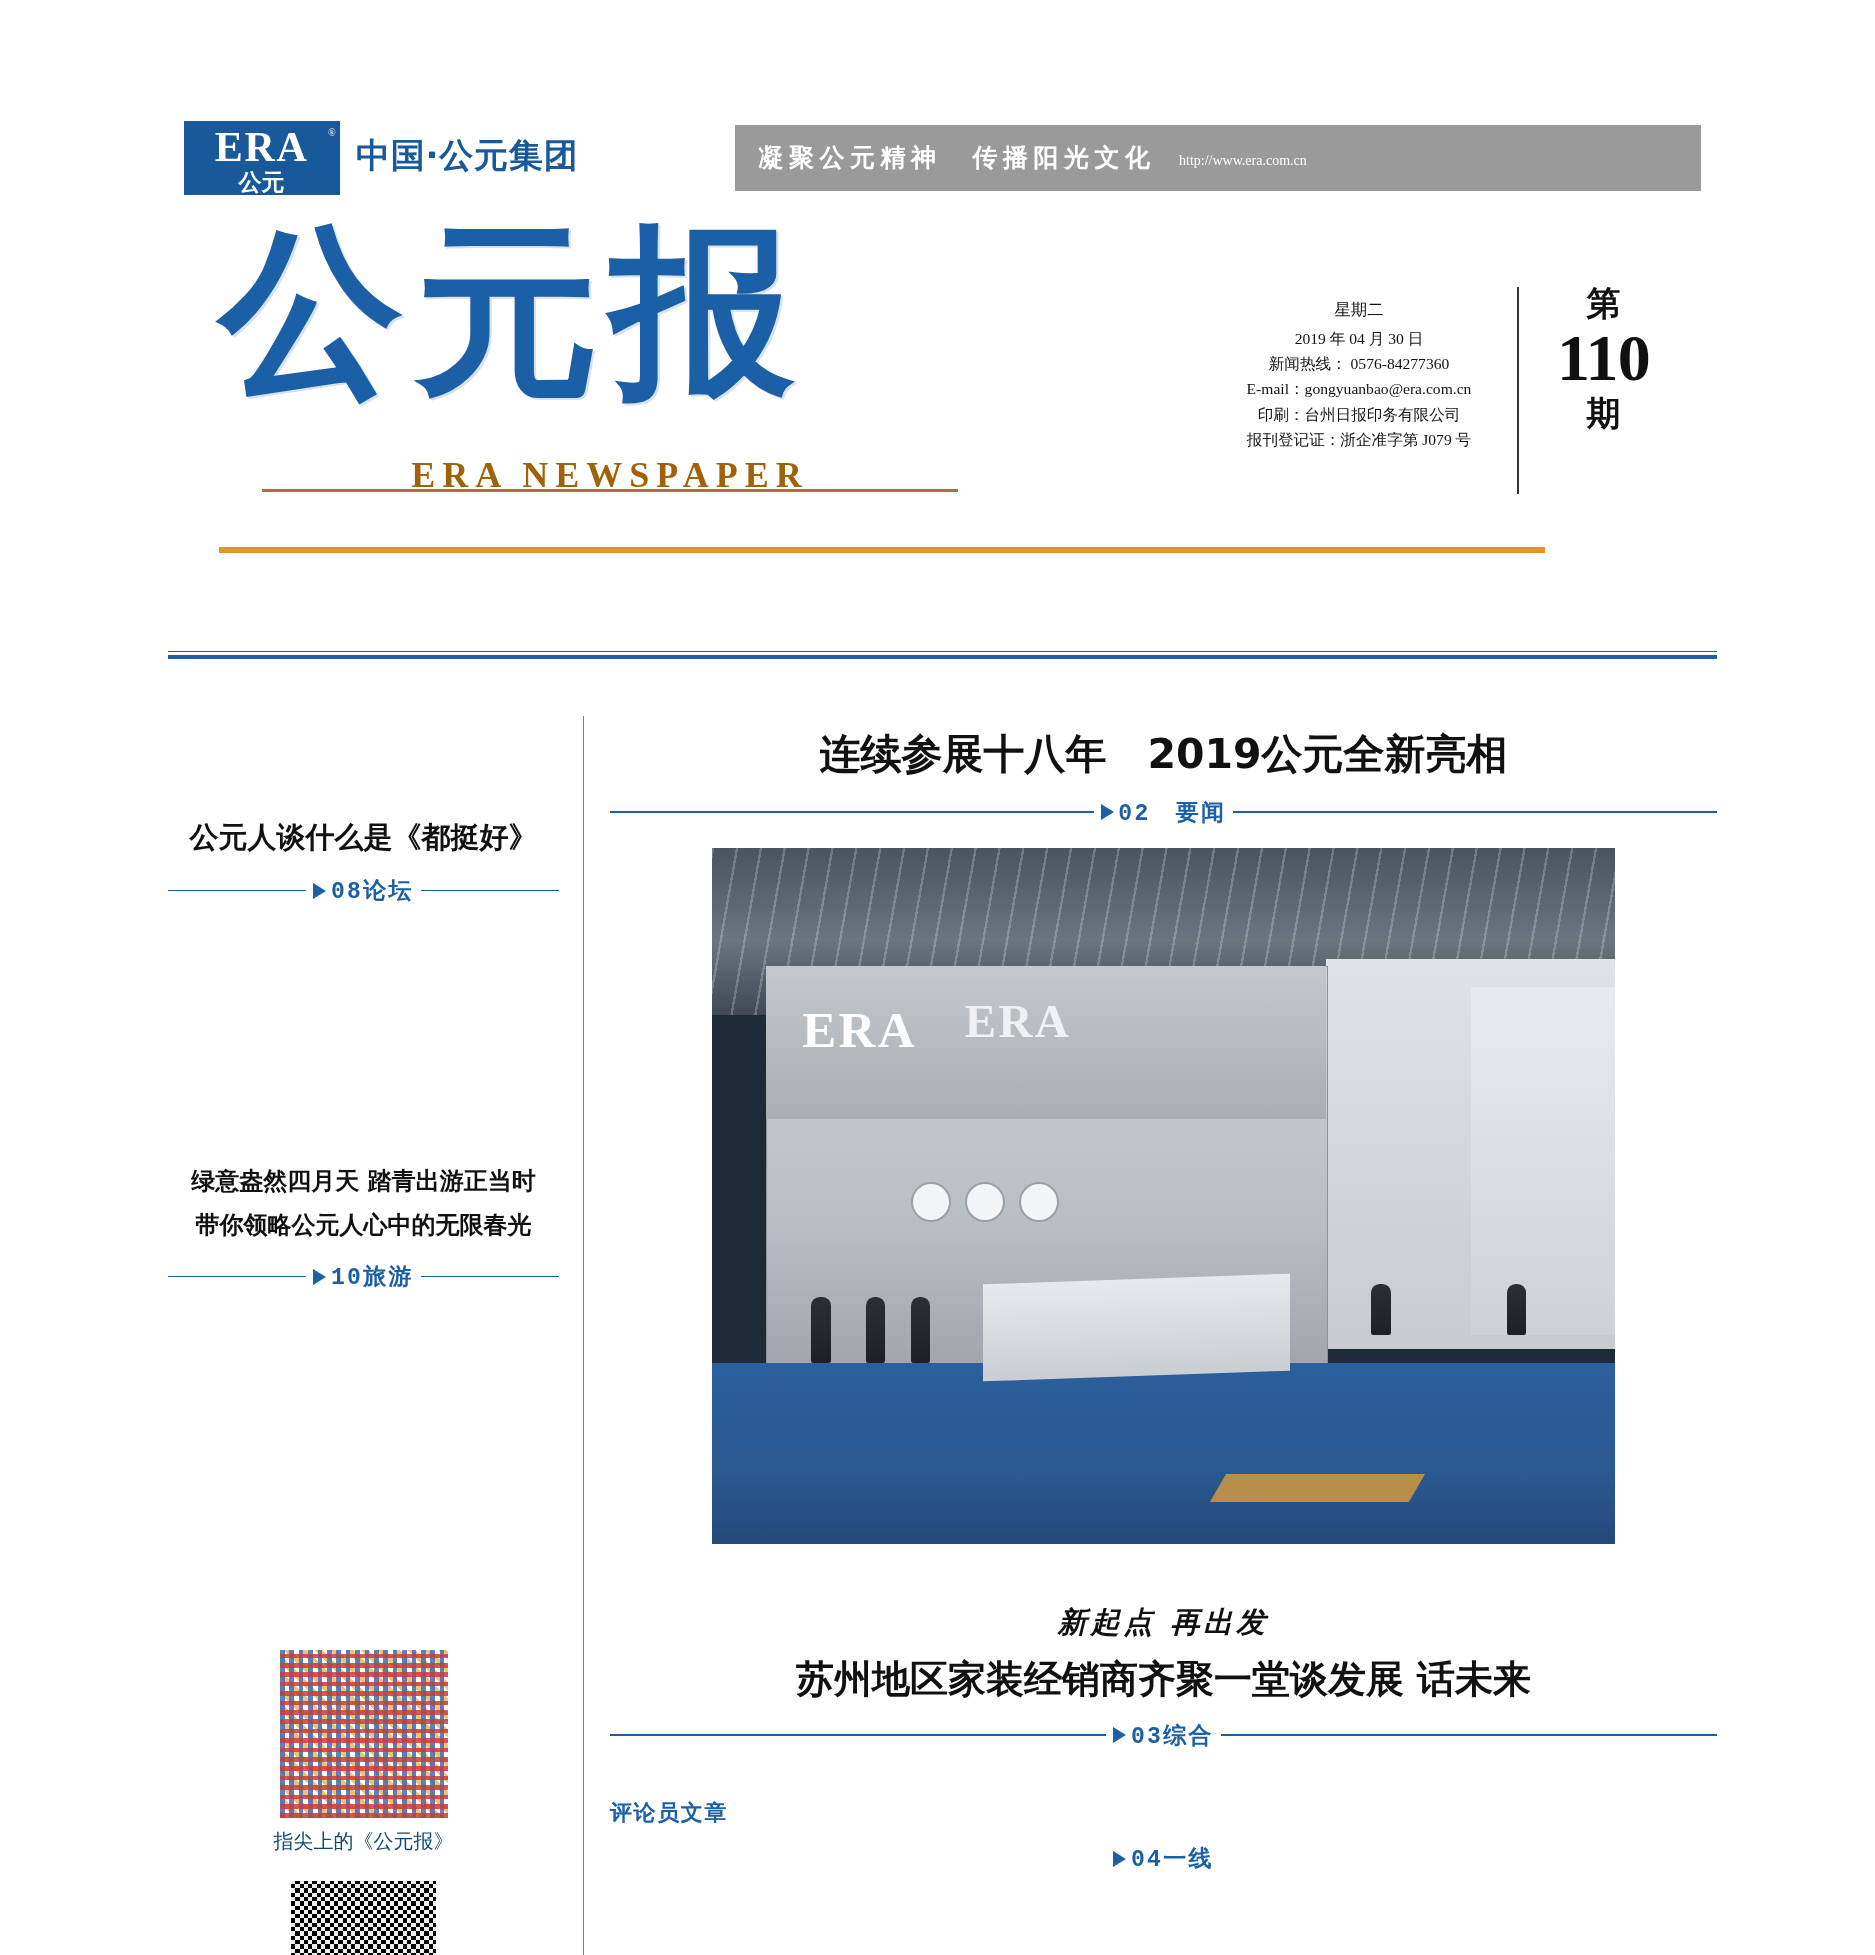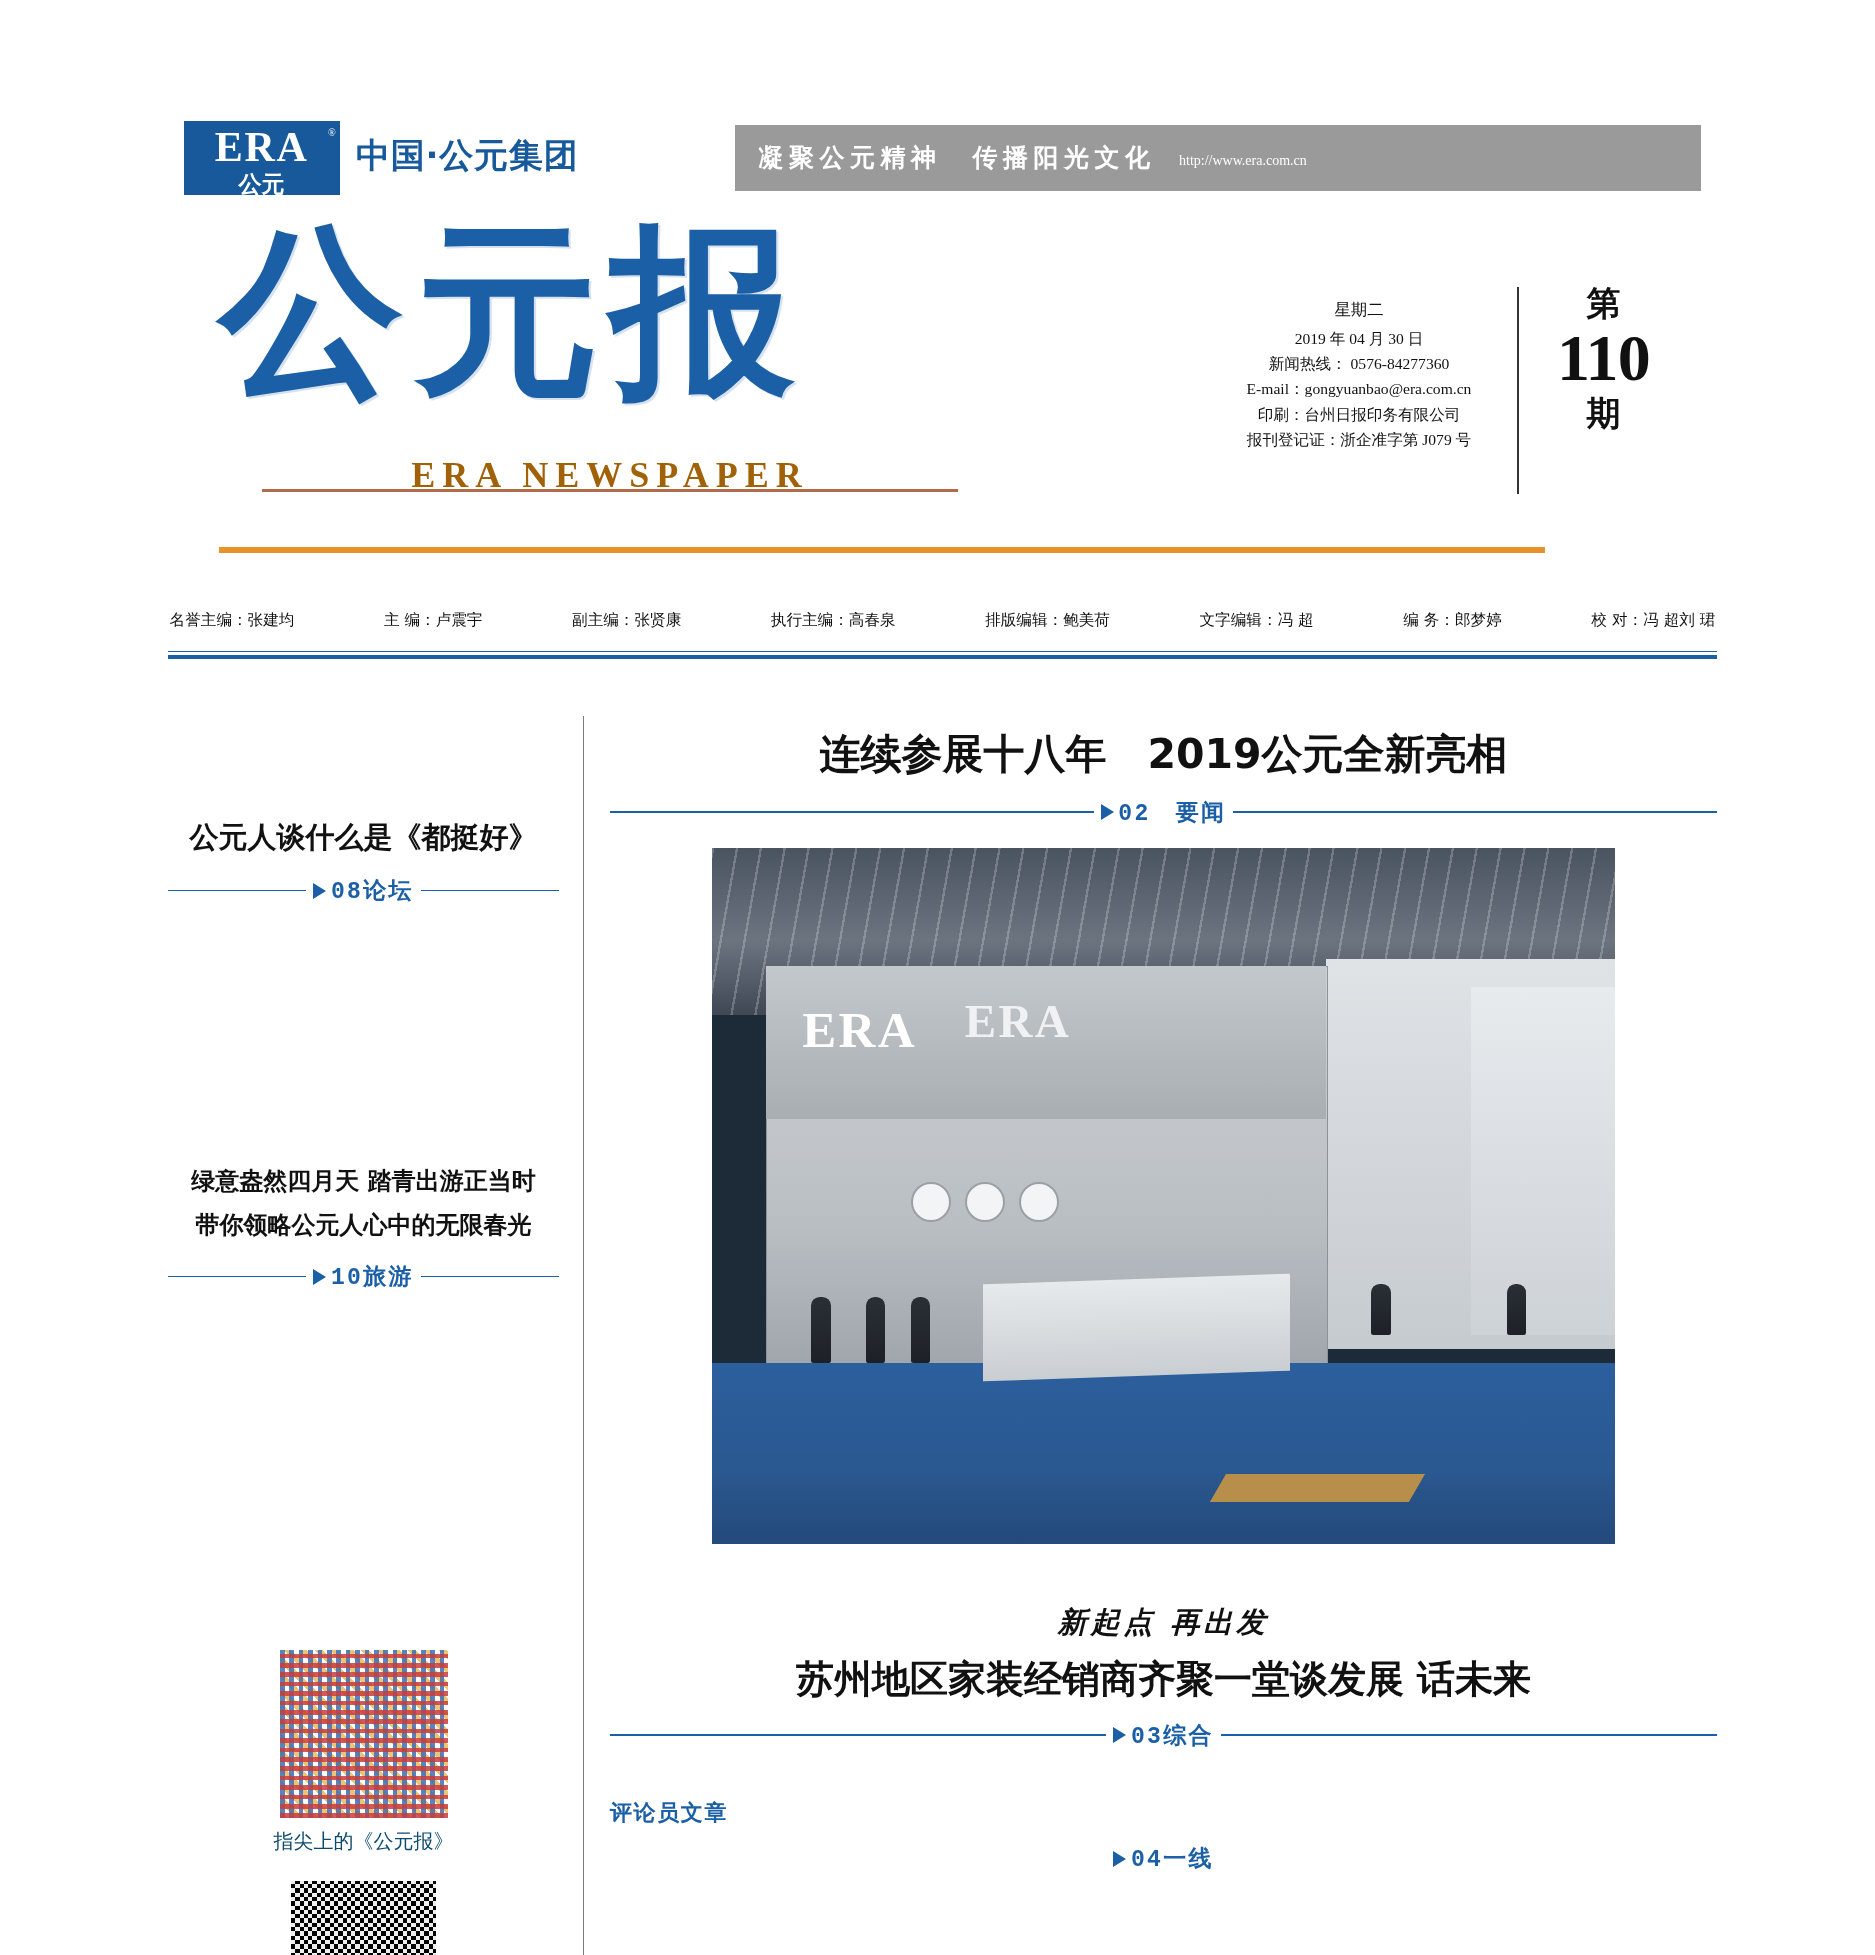--- a/index.html
+++ b/index.html
@@ -42,21 +42,21 @@
   }
   .logo-era {
     font-family: "Liberation Serif", serif;
     font-weight: bold;
     font-size: 42px;
     letter-spacing: 1.6px;
     line-height: 1.0;
     color: #ffffff;
   }
   .logo-cn {
-    font-family: Liberation Serif, serif;
+    font-family: Liberation Mono, monospace;
     font-weight: bold;
     font-size: 23px;
     line-height: 1.2;
     margin-top: 2.3px;
     color: #ffffff;
   }
   .logo-reg {
     position: absolute;
     right: 3.9px;
     top: 6.3px;
@@ -493,30 +493,20 @@
     <div>印刷：台州日报印务有限公司</div>
     <div>报刊登记证：浙企准字第 J079 号</div>
   </div>
   <div class="issue-divider"></div>
   <div class="issue-number">
     <div class="di">第</div>
     <div class="num">110</div>
     <div class="qi">期</div>
   </div>
 
-  <div class="staff-line">
-    <span>名誉主编：张建均</span>
-    <span>主 编：卢震宇</span>
-    <span>副主编：张贤康</span>
-    <span>执行主编：高春泉</span>
-    <span>排版编辑：鲍美荷</span>
-    <span>文字编辑：冯 超</span>
-    <span>编 务：郎梦婷</span>
-    <span>校 对：冯 超刘 珺</span>
-  </div>
   <div class="rule-thin-top"></div>
   <div class="rule-thick-top"></div>
 
   <div class="col-divider"></div>
 
   <div class="left-col">
 
     <div class="lead-item" style="margin-top:102px;">
       <div class="lead-title">公元人谈什么是《都挺好》</div>
       <div class="page-ref-row">

